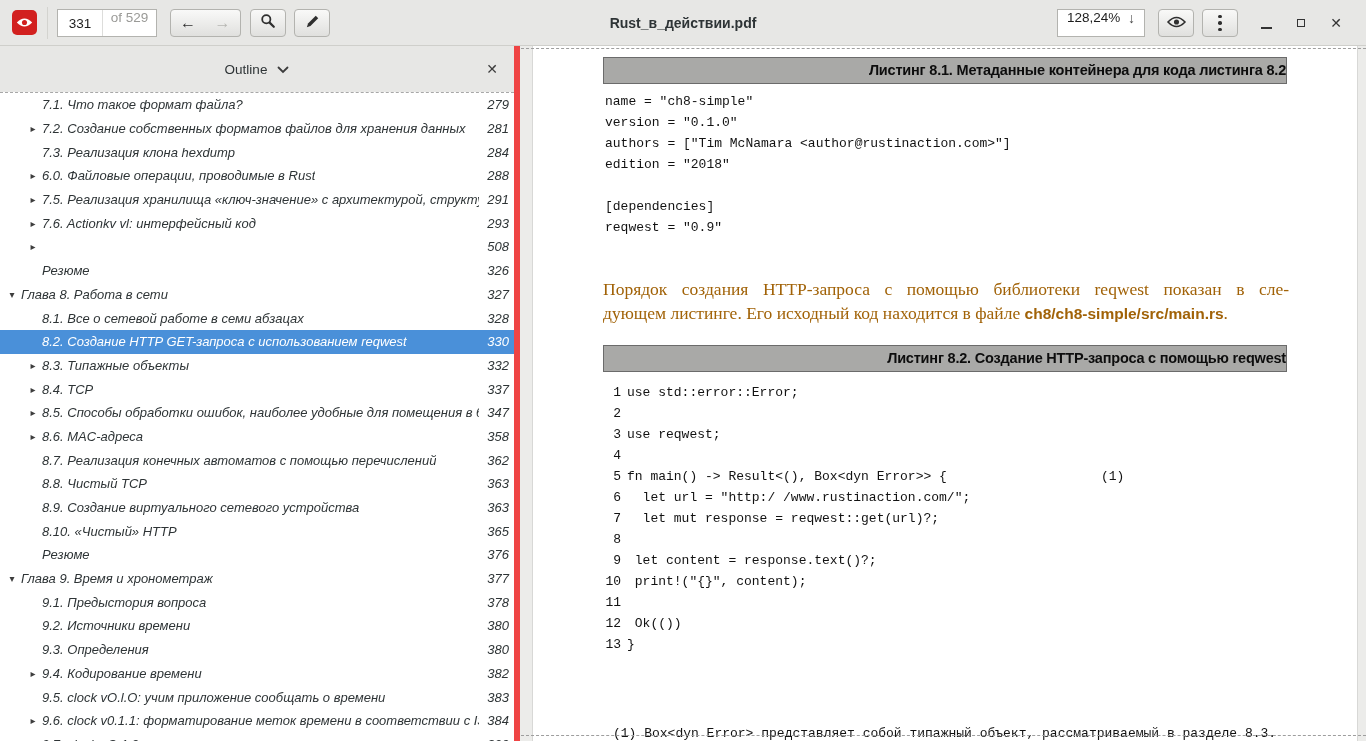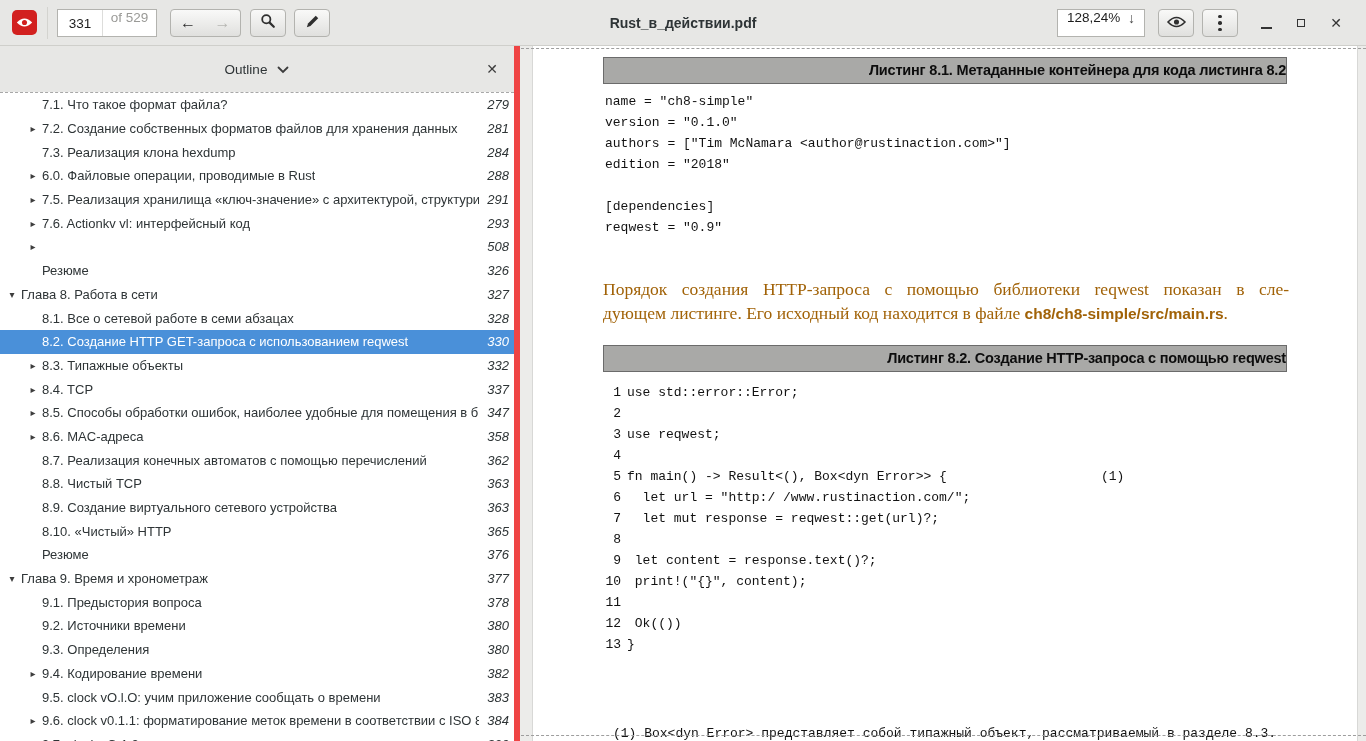--- a/index.html
+++ b/index.html
@@ -48,21 +48,21 @@
     display:flex; align-items:center; justify-content:center; }
   .outline-btn { display:flex; align-items:center; gap:10px; font-size:13.5px; color:#2e3436; }
   .sb-close { position:absolute; right:16px; top:0; height:46px; display:flex; align-items:center;
     font-size:14px; color:#3c3c3c; }
   .outline-list { position:absolute; left:0; top:46px; right:0; bottom:0;
     border-top:1px dashed #a8a8a8; overflow:hidden; }
   .row { height:23.7px; display:flex; align-items:center; font-size:13px; color:#2e3436; }
   .row .exp { width:14px; text-align:center; font-size:10px; color:#3d3d3d; flex:none; }
   .row.lvl0 .exp { margin-left:5px; }
   .row.lvl1 .exp { margin-left:26px; }
-  .row .lbl { margin-left:2px; white-space:nowrap; overflow:hidden; }
+  .row .lbl { margin-left:2px; white-space:nowrap; overflow:hidden;font-style:italic; }
   .row .pg { margin-left:auto; padding-right:5px; padding-left:8px; font-style:italic; flex:none; }
   .row.selected { background:#4a90d9; color:#ffffff; }
   .row.selected .exp { color:#ffffff; }
 
   
   .main { position:absolute; left:521px; top:46px; width:845px; height:695px; background:#ececea; }
   .page { position:absolute; left:11px; top:0; width:826px; height:695px; background:#ffffff;
     border-left:1px solid #d8d8d6; border-right:1px solid #d8d8d6; overflow:hidden; }
   .dash-line { position:absolute; left:0; width:845px; height:0;
     border-top:1px dashed #9e9e9e; z-index:5; }

